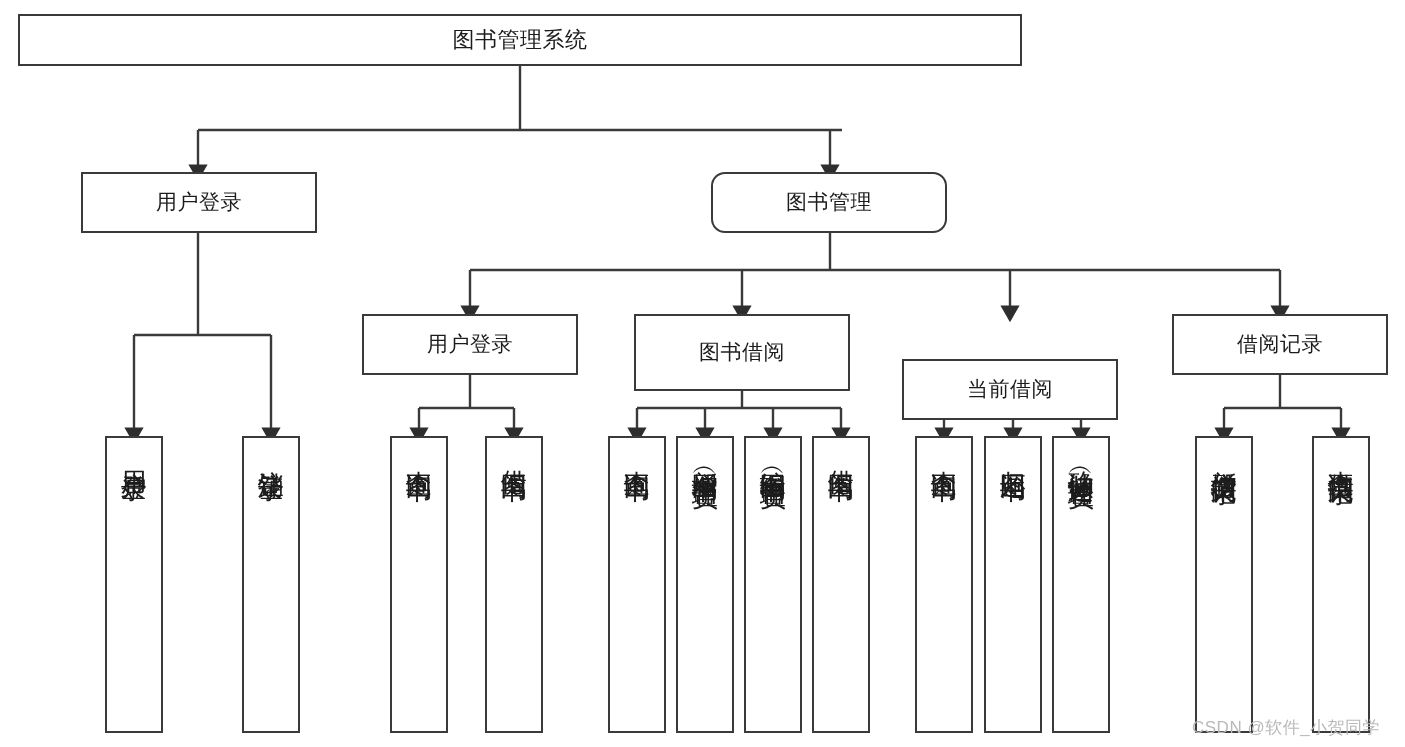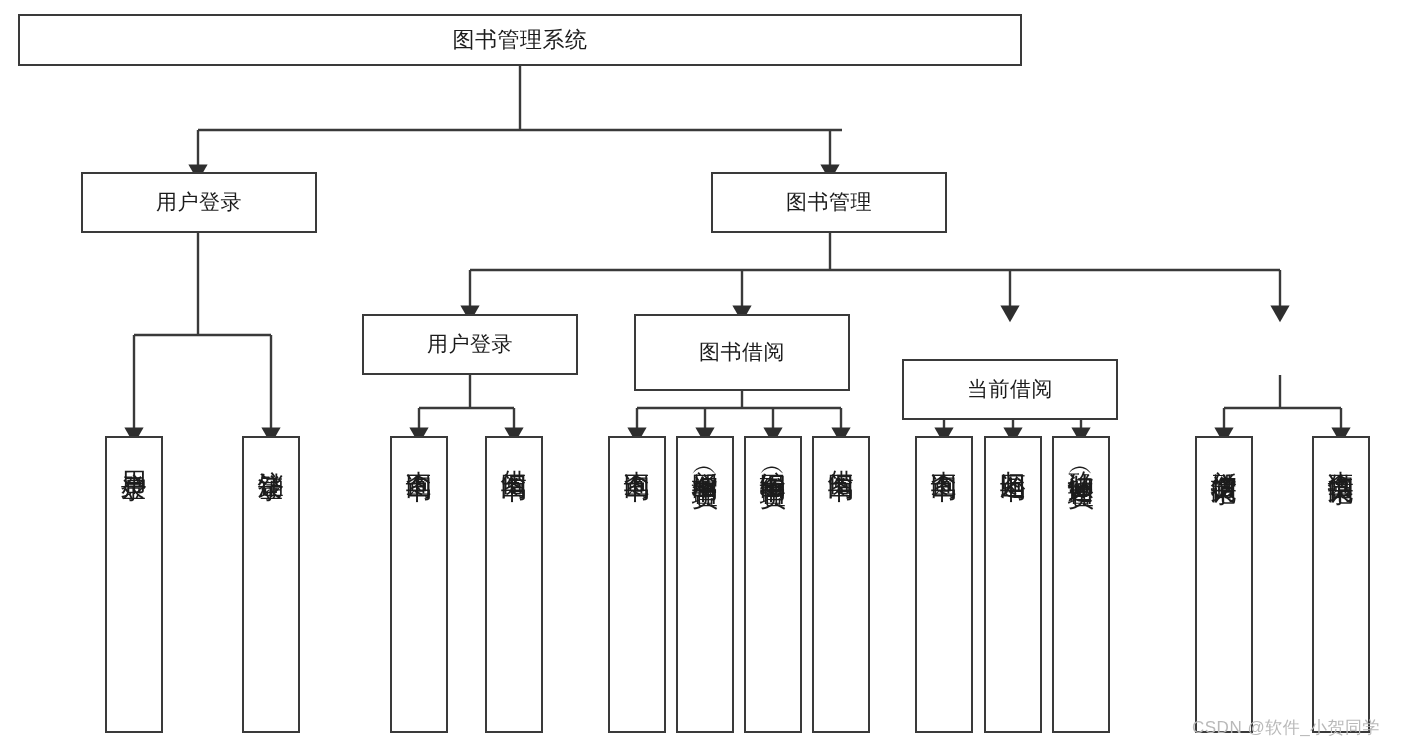--- a/index.html
+++ b/index.html
@@ -125,33 +125,36 @@
     </g>
   </svg>
 
   <div class="node horiz root" style="left:18px; top:14px; width:1004px; height:52px;">
     <span class="label">图书管理系统</span>
   </div>
 
   <div class="node horiz" style="left:81px; top:172px; width:236px; height:61px;">
     <span class="label">用户登录</span>
   </div>
-  <div class="node horiz" style="left:711px; top:172px; width:236px; height:61px;">
+  <div class="node horiz" style="left:711px; top:172px; width:236px; height:61px;border-radius:14px;">
     <span class="label">图书管理</span>
   </div>
 
   <div class="node horiz" style="left:362px; top:314px; width:216px; height:61px;">
     <span class="label">用户登录</span>
   </div>
   <div class="node horiz" style="left:634px; top:314px; width:216px; height:77px;">
     <span class="label">图书借阅</span>
   </div>
   <div class="node horiz" style="left:902px; top:314px; width:216px; height:61px;margin-top:45px;">
     <span class="label">当前借阅</span>
   </div>
+  <div class="node horiz" style="left:1172px; top:314px; width:216px; height:61px;">
+    <span class="label">借阅记录</span>
+  </div>
 
   <div class="node vert" style="left:105px; top:436px; width:58px; height:297px;">
     <span class="label">用户登录</span>
   </div>
   <div class="node vert" style="left:242px; top:436px; width:58px; height:297px;">
     <span class="label">注销登录</span>
   </div>
 
   <div class="node vert" style="left:390px; top:436px; width:58px; height:297px;">
     <span class="label">查询图书</span>

